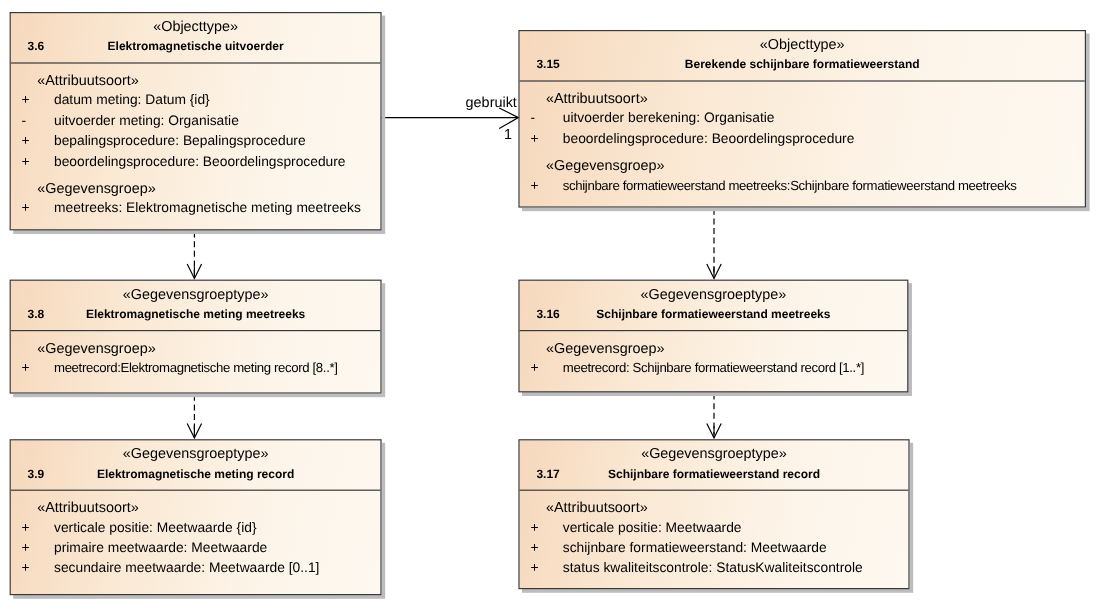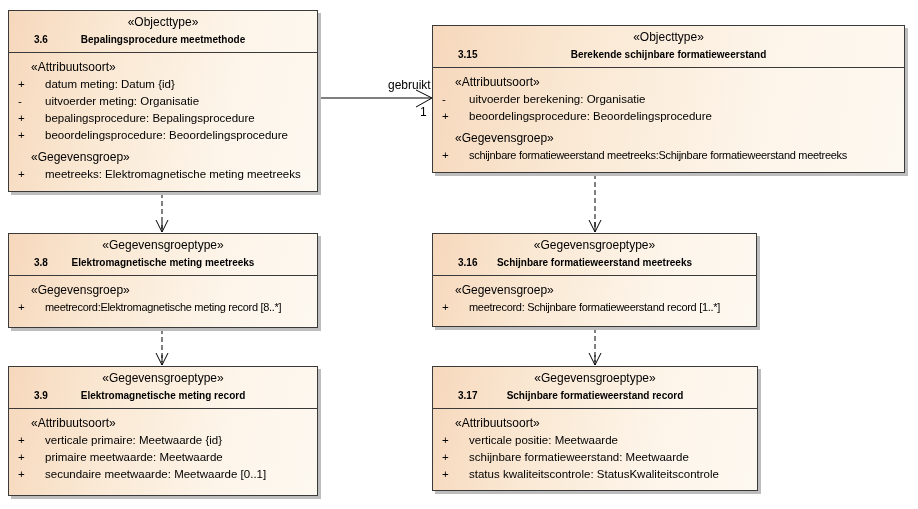--- a/index.html
+++ b/index.html
@@ -7,21 +7,21 @@
     position:relative; width:918px; height:509px; overflow:hidden;
     background:#ffffff; color:#000;
     font-family:"Liberation Sans", sans-serif; font-size:12px;
   }
   .uml-box {
     position:absolute; box-sizing:border-box;
     border:1px solid #3a3a3a;
     background:linear-gradient(100deg,#f6d8bc 0%,#fae8d3 30%,#fdf5ea 70%,#fdf8f0 100%);
     box-shadow:3px 3px 0 #bdbdbd;
   }
-  .box-header { border-bottom:1px solid #3a3a3a; padding:4px 15px 4px; }
+  .box-header { border-bottom:1px solid #3a3a3a; padding:4px 4px 4px; }
   .stereotype { text-align:center; font-size:12px; line-height:15px; }
   .title-row { position:relative; text-align:center; font-weight:bold; font-size:10px; line-height:17px; margin-top:1px; }
   .box-number { position:absolute; left:10px; top:0; font-weight:bold; }
   .box-body { padding:6px 6px 2px; }
   .section { margin:0; }
   .section + .section { margin-top:5px; }
   .section-heading { padding-left:16px; font-size:12px; line-height:17px; }
   .attr-row { position:relative; padding-left:30px; font-size:11.5px; line-height:17px; white-space:nowrap; }
   .vis { position:absolute; left:3px; top:0; }
   .condensed .attr-text { font-size:11px; letter-spacing:-0.3px;margin-top:40px; }
@@ -61,21 +61,21 @@
   </svg>
 
   <div class="conn-label" style="left:348px; top:78px;margin-left:40px;">gebruikt in</div>
   <div class="conn-label" style="left:420px; top:105px;">1</div>
 
   <div class="uml-box" style="left:8px; top:10px; width:310px; height:182px;">
     <div class="box-header">
       <div class="stereotype">«Objecttype»</div>
       <div class="title-row">
         <span class="box-number">3.6</span>
-        <span class="box-title">Bepalingsprocedure meetmethode</span>
+        <span class="box-title">Elektromagnetische uitvoerder</span>
       </div>
     </div>
     <div class="box-body">
       <div class="section">
         <div class="section-heading">«Attribuutsoort»</div>
         <div class="attr-row"><span class="vis">+</span><span class="attr-text">datum meting: Datum {id}</span></div>
         <div class="attr-row"><span class="vis">-</span><span class="attr-text">uitvoerder meting: Organisatie</span></div>
         <div class="attr-row"><span class="vis">+</span><span class="attr-text">bepalingsprocedure: Bepalingsprocedure</span></div>
         <div class="attr-row"><span class="vis">+</span><span class="attr-text">beoordelingsprocedure: Beoordelingsprocedure</span></div>
       </div>
@@ -143,21 +143,21 @@
     <div class="box-header">
       <div class="stereotype">«Gegevensgroeptype»</div>
       <div class="title-row">
         <span class="box-number">3.9</span>
         <span class="box-title">Elektromagnetische meting record</span>
       </div>
     </div>
     <div class="box-body">
       <div class="section">
         <div class="section-heading">«Attribuutsoort»</div>
-        <div class="attr-row"><span class="vis">+</span><span class="attr-text">verticale primaire: Meetwaarde {id}</span></div>
+        <div class="attr-row"><span class="vis">+</span><span class="attr-text">verticale positie: Meetwaarde {id}</span></div>
         <div class="attr-row"><span class="vis">+</span><span class="attr-text">primaire meetwaarde: Meetwaarde</span></div>
         <div class="attr-row"><span class="vis">+</span><span class="attr-text">secundaire meetwaarde: Meetwaarde [0..1]</span></div>
       </div>
     </div>
   </div>
 
   <div class="uml-box" style="left:432px; top:366px; width:326px; height:125px;">
     <div class="box-header">
       <div class="stereotype">«Gegevensgroeptype»</div>
       <div class="title-row">

